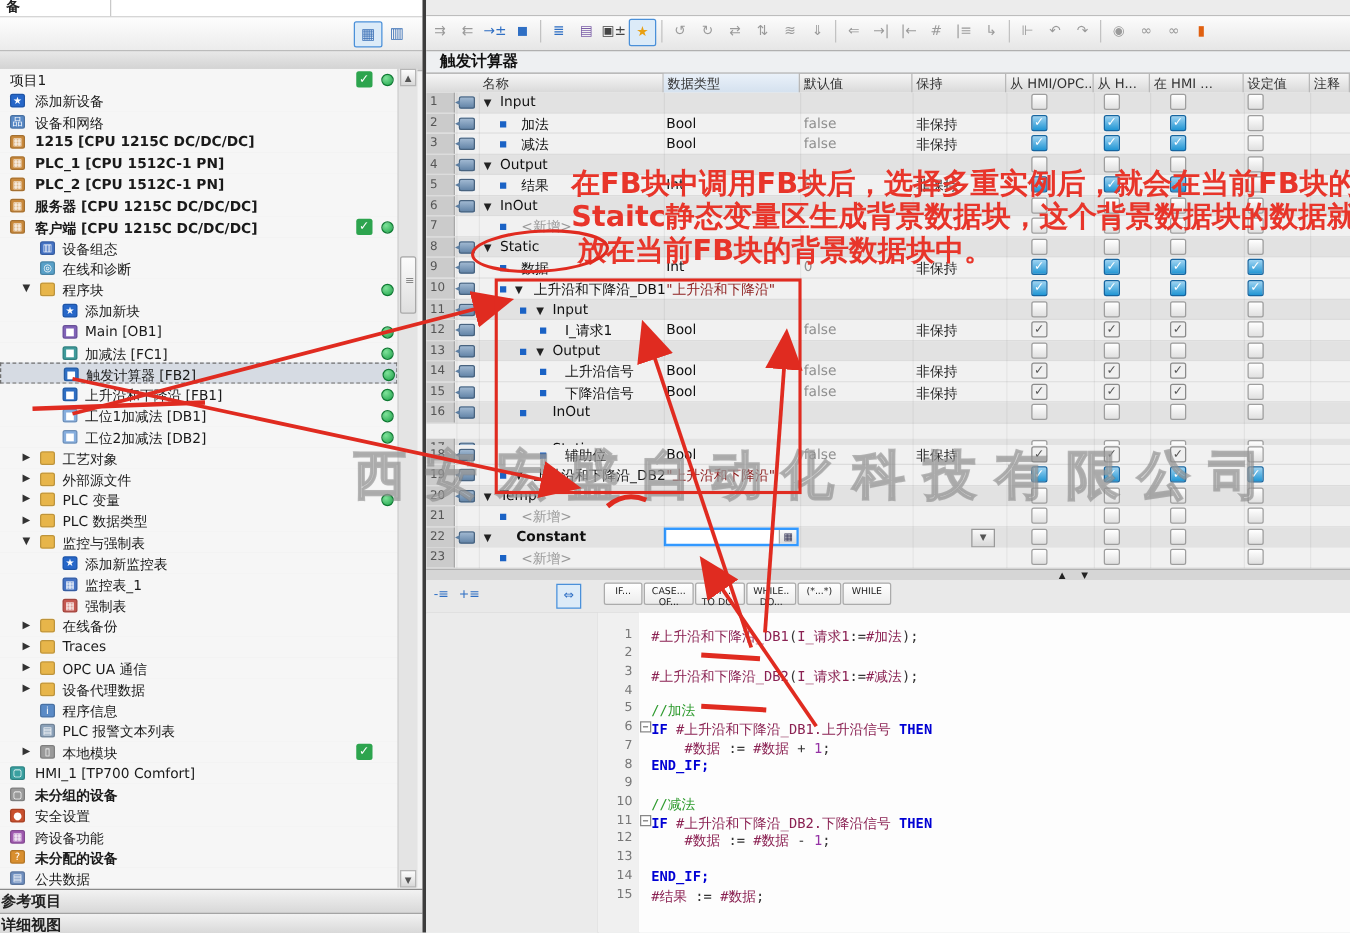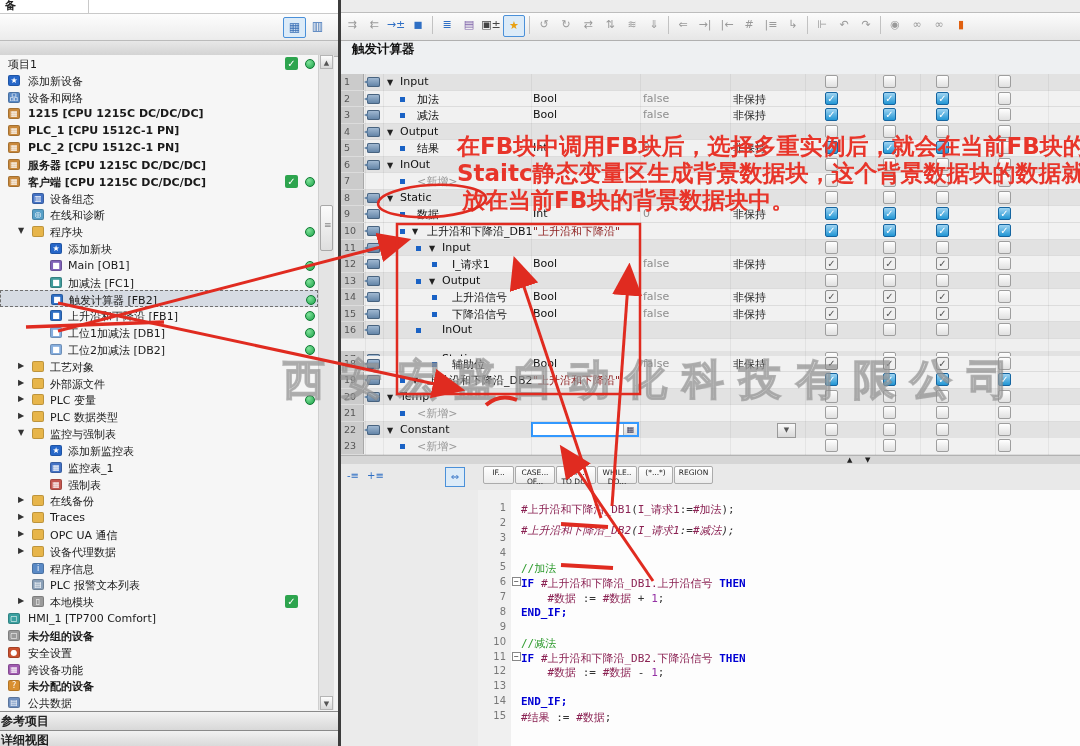--- a/index.html
+++ b/index.html
@@ -298,20 +298,31 @@
     <span>参考项目</span>
   </div>
 </div>
 
 <div id="vdivider"></div>
 
 <div id="main">
   <div id="m-topstrip"></div>
   <div id="m-toolbar"><span class="tbi dim">⇉</span><span class="tbi dim">⇇</span><span class="tbi blue">→±</span><span class="tbi blue">◼</span><span class="tbsep"></span><span class="tbi blue">≣</span><span class="tbi purple">▤</span><span class="tbi dark">▣±</span><span class="tbi gold boxed">★</span><span class="tbsep"></span><span class="tbi dim">↺</span><span class="tbi dim">↻</span><span class="tbi dim">⇄</span><span class="tbi dim">⇅</span><span class="tbi dim">≋</span><span class="tbi dim">⇓</span><span class="tbsep"></span><span class="tbi dim">⇐</span><span class="tbi dim">→|</span><span class="tbi dim">|←</span><span class="tbi dim">#</span><span class="tbi dim">|≡</span><span class="tbi dim">↳</span><span class="tbsep"></span><span class="tbi dim">⊩</span><span class="tbi dim">↶</span><span class="tbi dim">↷</span><span class="tbsep"></span><span class="tbi dim">◉</span><span class="tbi dim">∞</span><span class="tbi dim">∞</span><span class="tbi orange">▮</span></div>
   <div id="m-title">触发计算器</div>
+  <div id="tbl-head">
+      <div class="hcell" style="left: 42px; width: 148px;">名称</div>
+      <div class="hcell" style="left: 190px; width: 109px; background: linear-gradient(rgb(234, 241, 249), rgb(211, 224, 238));">数据类型</div>
+      <div class="hcell" style="left: 299px; width: 90px;">默认值</div>
+      <div class="hcell" style="left: 389px; width: 75px;">保持</div>
+      <div class="hcell" style="left: 464px; width: 70px;">从 HMI/OPC..</div>
+      <div class="hcell" style="left: 534px; width: 45px;">从 H...</div>
+      <div class="hcell" style="left: 579px; width: 75px;">在 HMI ...</div>
+      <div class="hcell" style="left: 654px; width: 53px;">设定值</div>
+      <div class="hcell" style="left: 707px; width: 32px;">注释</div>
+    </div>
   <div id="tbl-rows">
       <div class="rw sec" style="top: 0px; height: 16.56px;">
         <div class="rnum">1</div>
         <div class="bicon"></div>
         <div class="rarrow" style="left: 46px;">▼</div>
         <div class="rname" style="left: 59px;">Input</div>
         <div class="cb" style="left: 484px;"></div>
         <div class="cb" style="left: 542px;"></div>
         <div class="cb" style="left: 595px;"></div>
         <div class="cb" style="left: 657px;"></div>
@@ -542,21 +553,21 @@
         <div class="rname new" style="left: 76px;">&lt;新增&gt;</div>
         <div class="cb" style="left: 484px;"></div>
         <div class="cb" style="left: 542px;"></div>
         <div class="cb" style="left: 595px;"></div>
         <div class="cb" style="left: 657px;"></div>
       </div>
       <div class="rw sec" style="top: 347.76px; height: 17px;">
         <div class="rnum">22</div>
         <div class="bicon"></div>
         <div class="rarrow" style="left: 46px;">▼</div>
-        <div class="rname" style="left: 59px;">Constant</div>
+        <div class="rname" style="left: 72px; font-weight: bold;">Constant</div>
         <div class="typeedit">
           <div class="sel">▦</div>
         </div>
         <div class="retdrop">▼</div>
         <div class="cb" style="left: 484px;"></div>
         <div class="cb" style="left: 542px;"></div>
         <div class="cb" style="left: 595px;"></div>
         <div class="cb" style="left: 657px;"></div>
       </div>
       <div class="rw val" style="top: 364.32px; height: 16.56px;">
@@ -588,21 +599,21 @@
       <div class="cbi" style="left: 26px;">+≡</div>
       <div class="cbi boxed" style="left: 104px;">⇔</div>
       <div class="snip" style="left: 142px; width: 31px;">IF...</div>
       <div class="snip" style="left: 174px; width: 40px;">CASE...
 OF...</div>
       <div class="snip" style="left: 215px; width: 40px;">FOR...
 TO DO..</div>
       <div class="snip" style="left: 256px; width: 40px;">WHILE..
 DO...</div>
       <div class="snip" style="left: 297px; width: 35px;">(*...*)</div>
-      <div class="snip" style="left: 333px; width: 39px;">REGION</div>
+      <div class="snip" style="left: 333px; width: 39px;">WHILE</div>
     </div>
   <div id="code-left"></div>
   <div id="gutter">
       <div class="lnum" style="top: 12px;">1</div>
       <div class="lnum" style="top: 26.85px;">2</div>
       <div class="lnum" style="top: 41.7px;">3</div>
       <div class="lnum" style="top: 56.55px;">4</div>
       <div class="lnum" style="top: 71.4px;">5</div>
       <div class="lnum" style="top: 86.25px;">6</div>
       <div class="lnum" style="top: 101.1px;">7</div>
@@ -611,21 +622,21 @@
       <div class="lnum" style="top: 145.65px;">10</div>
       <div class="lnum" style="top: 160.5px;">11</div>
       <div class="lnum" style="top: 175.35px;">12</div>
       <div class="lnum" style="top: 190.2px;">13</div>
       <div class="lnum" style="top: 205.05px;">14</div>
       <div class="lnum" style="top: 219.9px;">15</div>
     </div>
   <div id="codearea">
       <div class="cline" style="top: 12px;"><span class="v">#上升沿和下降沿_DB1</span><span class="o">(</span><span class="v">I_请求1</span><span class="o">:=</span><span class="v">#加法</span><span class="o">);</span></div>
       <div class="cline" style="top: 26.85px;"></div>
-      <div class="cline" style="top: 33px; font-style: italic;"><span class="v">#上升沿和下降沿_DB2</span><span class="o">(</span><span class="v">I_请求1</span><span class="o">:=</span><span class="v">#减法</span><span class="o">);</span></div>
+      <div class="cline" style="top: 44px;"><span class="v">#上升沿和下降沿_DB2</span><span class="o">(</span><span class="v">I_请求1</span><span class="o">:=</span><span class="v">#减法</span><span class="o">);</span></div>
       <div class="cline" style="top: 56.55px;"></div>
       <div class="cline" style="top: 71.4px;"><span class="c">//加法</span></div>
       <div class="cline" style="top: 86.25px;"><div class="fold">−</div><span class="k">IF </span><span class="v">#上升沿和下降沿_DB1.上升沿信号</span><span class="k"> THEN</span></div>
       <div class="cline" style="top: 101.1px;"><span class="o">    </span><span class="v">#数据</span><span class="o"> := </span><span class="v">#数据</span><span class="o"> + </span><span class="n">1</span><span class="o">;</span></div>
       <div class="cline" style="top: 115.95px;"><span class="k">END_IF;</span></div>
       <div class="cline" style="top: 130.8px;"></div>
       <div class="cline" style="top: 145.65px;"><span class="c">//减法</span></div>
       <div class="cline" style="top: 160.5px;"><div class="fold">−</div><span class="k">IF </span><span class="v">#上升沿和下降沿_DB2.下降沿信号</span><span class="k"> THEN</span></div>
       <div class="cline" style="top: 175.35px;"><span class="o">    </span><span class="v">#数据</span><span class="o"> := </span><span class="v">#数据</span><span class="o"> - </span><span class="n">1</span><span class="o">;</span></div>
       <div class="cline" style="top: 190.2px;"></div>

